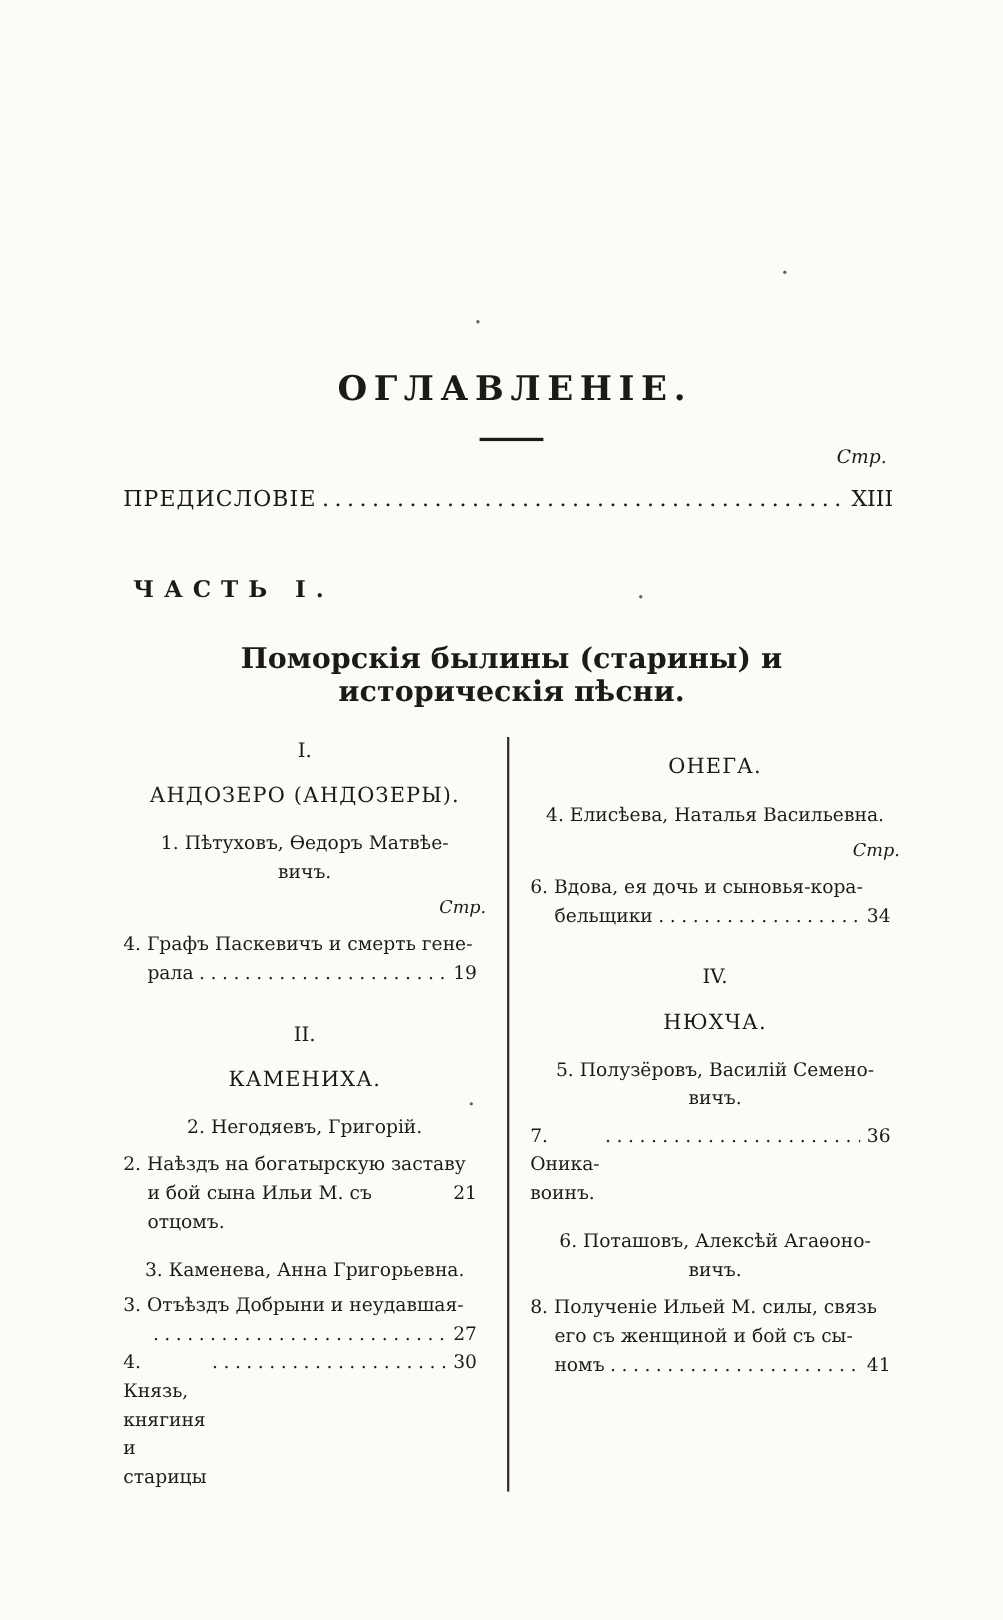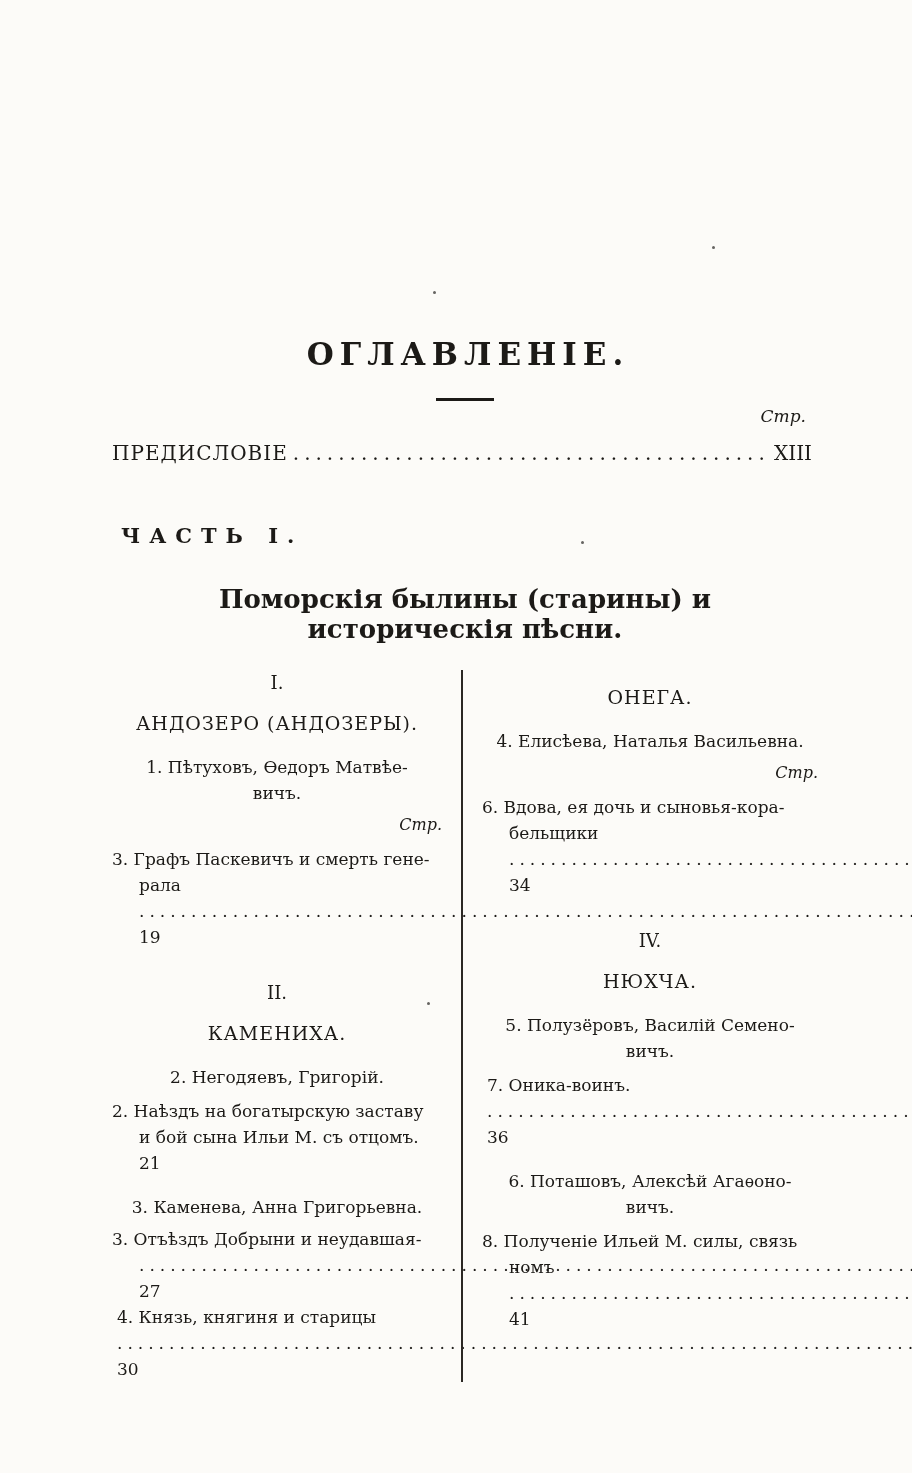--- a/index.html
+++ b/index.html
@@ -51,21 +51,21 @@
   .divider { width:2px; background:#2b2824; }
 
   .sec-numeral { text-align:center; font-size:18px; }
   .sec-numeral.later { margin-top:30px; }
   .sec-title { text-align:center; font-size:19px; letter-spacing:1px; margin-top:14px; }
   .performer { text-align:center; margin:18px 0 6px; }
   .performer .strong { font-weight:normal; }
   .str-label { text-align:right; font-style:italic; font-size:16px; margin-top:0; }
   .entry { margin:8px 0 10px; }
   .entry.tight { margin:0; }
-  .elast { display:flex; align-items:baseline;flex-direction:column; }
+  .elast { display:flex; align-items:baseline; }
   .cont { padding-left:22px; }
 
   .speck { position:absolute; width:3px; height:3px; border-radius:50%; background:rgba(20,18,15,.65); }
 </style>
 </head>
 <body>
 
 <div class="page">
 
   <div class="speck" style="left:712px; top:246px;"></div>
@@ -101,21 +101,21 @@
 
         <p class="performer">
           <span class="strong"><span>1.</span> <span>Пѣтуховъ,</span></span>
           <span>Ѳедоръ Матвѣе-</span><br>
           <span>вичъ.</span>
         </p>
 
         <div class="str-label">Стр.</div>
 
         <div class="entry">
-          <div>3. Графъ Паскевичъ и смерть гене-</div>
+          <div>4. Графъ Паскевичъ и смерть гене-</div>
           <div class="elast cont">
             <span>рала</span>
             <span class="leader"></span>
             <span class="pg">19</span>
           </div>
         </div>
 
         <div class="sec-numeral later">II.</div>
         <div class="sec-title">КАМЕНИХА.</div>
 
@@ -196,20 +196,21 @@
         </div>
 
         <p class="performer">
           <span class="strong"><span>6.</span> <span>Поташовъ,</span></span>
           <span>Алексѣй Агаѳоно-</span><br>
           <span>вичъ.</span>
         </p>
 
         <div class="entry">
           <div>8. Полученіе Ильей М. силы, связь</div>
+          <div class="cont">его съ женщиной и бой съ сы-</div>
           <div class="elast cont">
             <span>номъ</span>
             <span class="leader"></span>
             <span class="pg">41</span>
           </div>
         </div>
 
       </div>
     </div>
 

